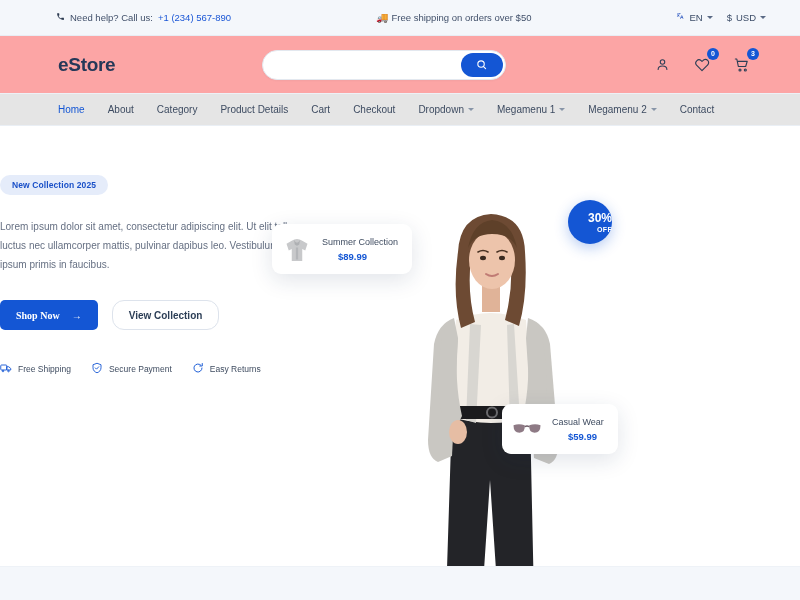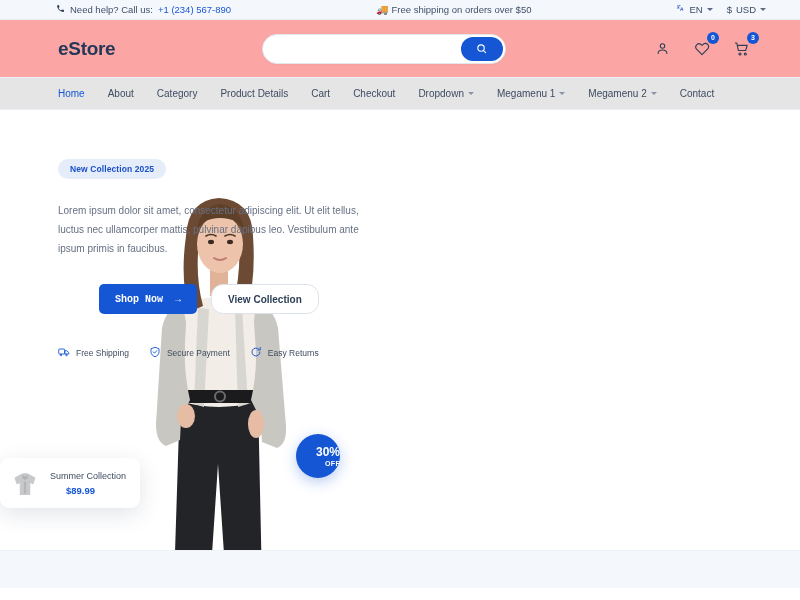--- a/index.html
+++ b/index.html
@@ -12,21 +12,21 @@
 
   body {
     font-family: "Liberation Sans", sans-serif;
     background: #ffffff;
     color: #2b3a50;
     -webkit-font-smoothing: antialiased;
   }
 
   
   .topbar {
-    height: 20px;
+    height: 36px;
     background: #f4f7fb;
     border-bottom: 1px solid #e8edf4;
     display: flex;
     align-items: center;
     padding: 0 18px;
     font-size: 9.5px;
     color: #41506a;
   }
   .topbar-left {
     display: flex;
@@ -183,22 +183,20 @@
   
   .hero {
     position: relative;
     height: 440px;
     background: #ffffff;
     overflow: hidden;
   }
   .hero-inner {
     display: flex;
     height: 100%;
-    padding-left: 58px;
-    flex-direction: column;
   }
   .hero-left {
     width: 330px;
     padding-top: 48px;
     position: relative;
     z-index: 4;
   }
   .pill {
     display: inline-block;
     background: #e5ecfa;
@@ -246,26 +244,25 @@
   }
   .btn-primary {
     background: #1456d4;
     color: #fff;
     border: none;
     border-radius: 5px;
     height: 30px;
     padding: 0 16px;
     font-size: 10px;
     font-weight: bold;
-    font-family: Liberation Mono, monospace;
+    font-family: Liberation Serif, serif;
     cursor: pointer;
     display: flex;
     align-items: center;
     gap: 12px;
-    margin-left: 41px;
   }
   .btn-outline {
     background: #fff;
     color: #2c3e56;
     border: 1px solid #dde3ec;
     border-radius: 12px;
     height: 30px;
     padding: 0 16px;
     font-size: 10px;
     font-weight: bold;

